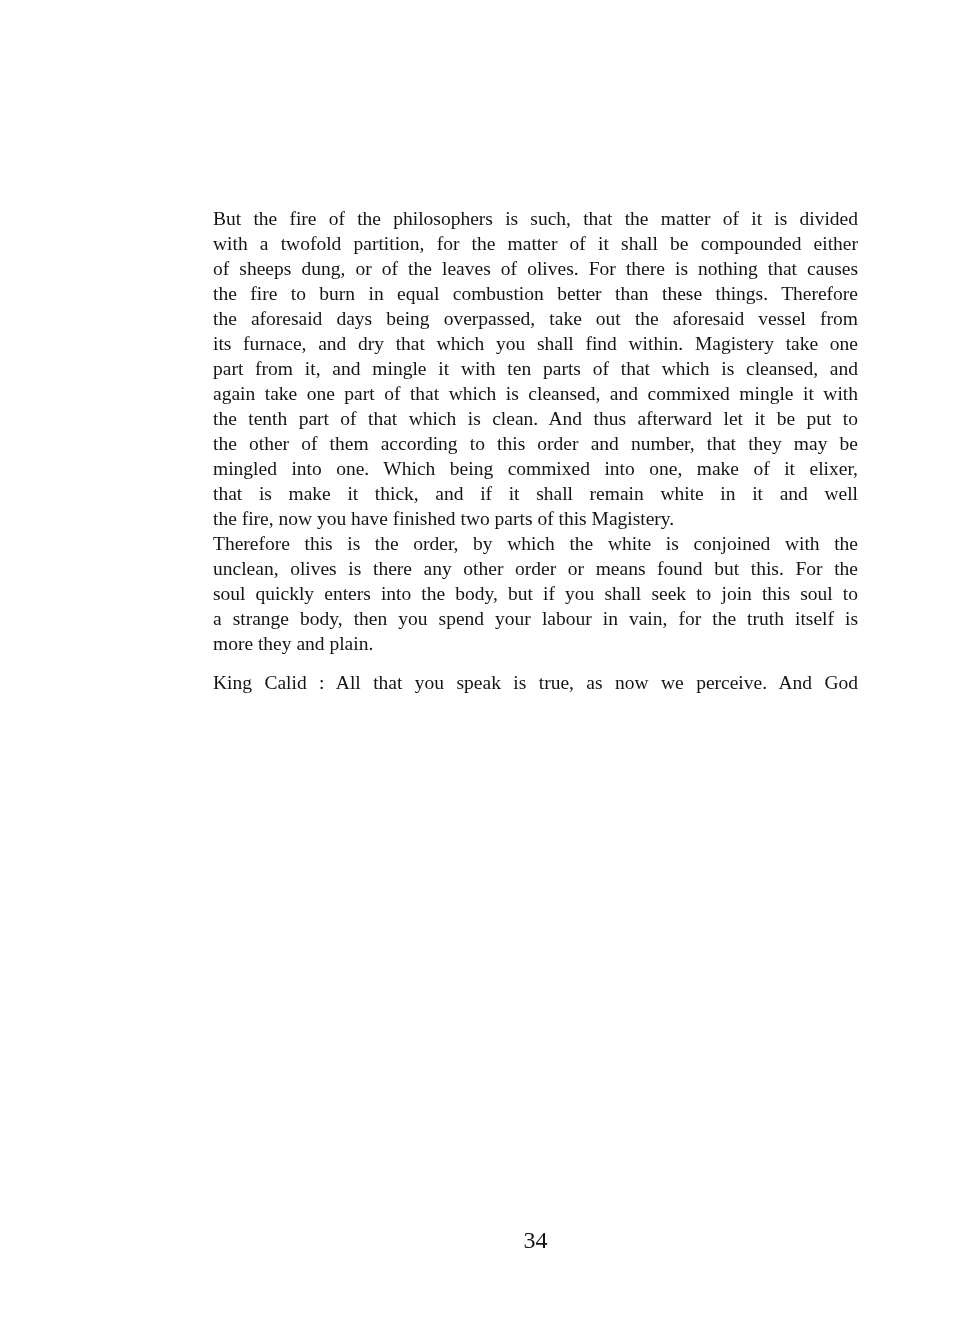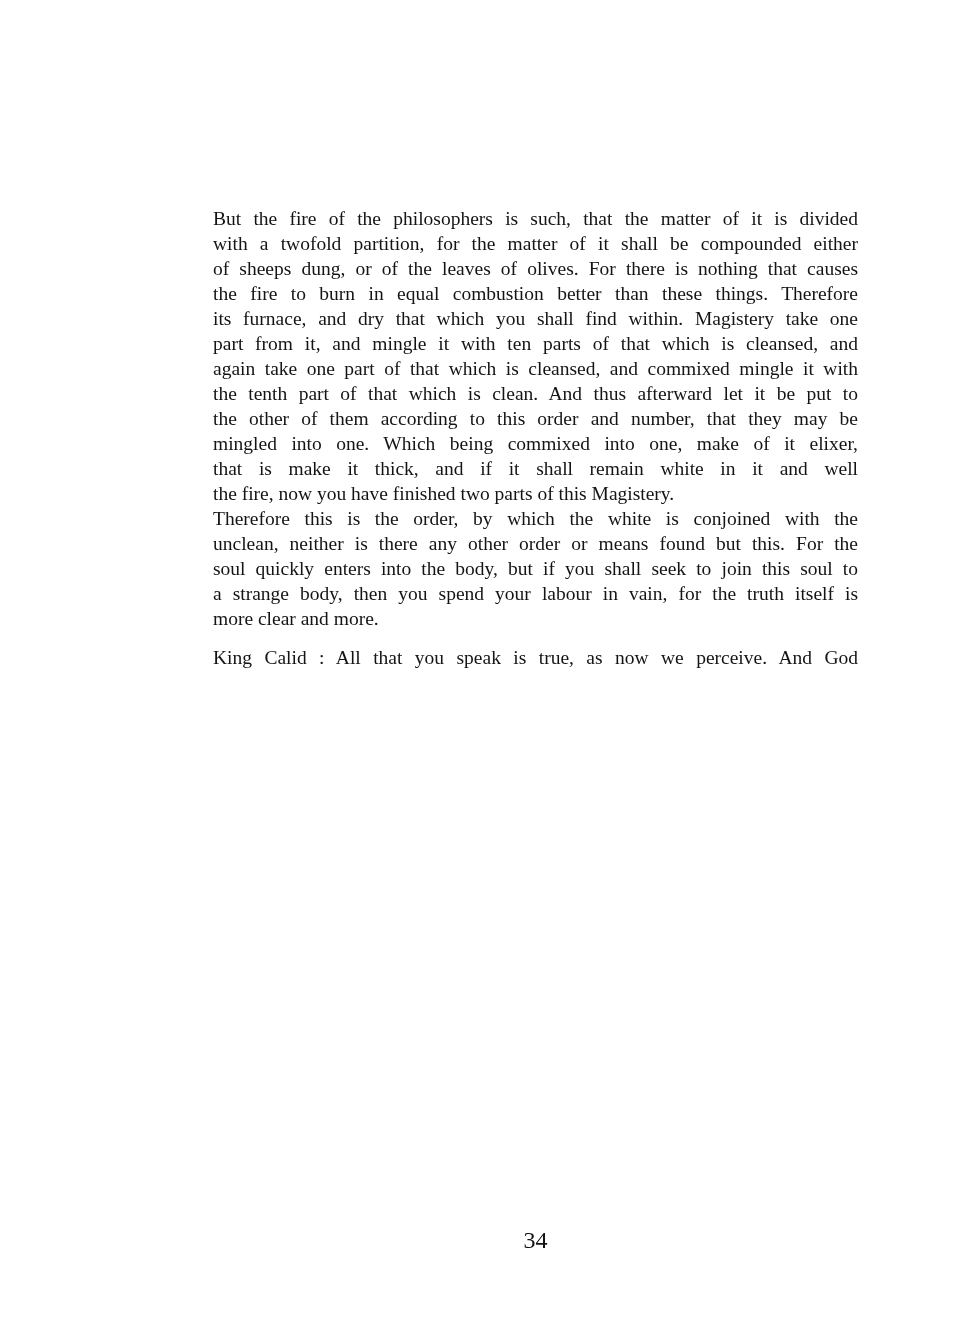--- a/index.html
+++ b/index.html
@@ -51,34 +51,35 @@
 </head>
 <body>
 
 <div class="page">
   <div class="text-block">
       <div class="paragraph">
         <div class="line">But the fire of the philosophers is such, that the matter of it is divided</div>
         <div class="line">with a twofold partition, for the matter of it shall be compounded either</div>
         <div class="line">of sheeps dung, or of the leaves of olives. For there is nothing that causes</div>
         <div class="line">the fire to burn in equal combustion better than these things. Therefore</div>
+        <div class="line">the aforesaid days being overpassed, take out the aforesaid vessel from</div>
         <div class="line">its furnace, and dry that which you shall find within. Magistery take one</div>
         <div class="line">part from it, and mingle it with ten parts of that which is cleansed, and</div>
         <div class="line">again take one part of that which is cleansed, and commixed mingle it with</div>
         <div class="line">the tenth part of that which is clean. And thus afterward let it be put to</div>
         <div class="line">the other of them according to this order and number, that they may be</div>
         <div class="line">mingled into one. Which being commixed into one, make of it elixer,</div>
         <div class="line">that is make it thick, and if it shall remain white in it and well</div>
         <div class="line last">the fire, now you have finished two parts of this Magistery.</div>
       </div>
       <div class="paragraph">
         <div class="line">Therefore this is the order, by which the white is conjoined with the</div>
-        <div class="line">unclean, neither is there any other order or means found but this. For the</div>
+        <div class="line">unclean, olives is there any other order or means found but this. For the</div>
         <div class="line">soul quickly enters into the body, but if you shall seek to join this soul to</div>
         <div class="line">a strange body, then you spend your labour in vain, for the truth itself is</div>
-        <div class="line last">more clear and more.</div>
+        <div class="line last">more they and plain.</div>
       </div>
       <div class="paragraph spaced">
         <div class="line">King Calid : All that you speak is true, as now we perceive. And God</div>
       </div>
     </div>
   <div class="page-number">34</div>
 </div>
 
 </body></html>

